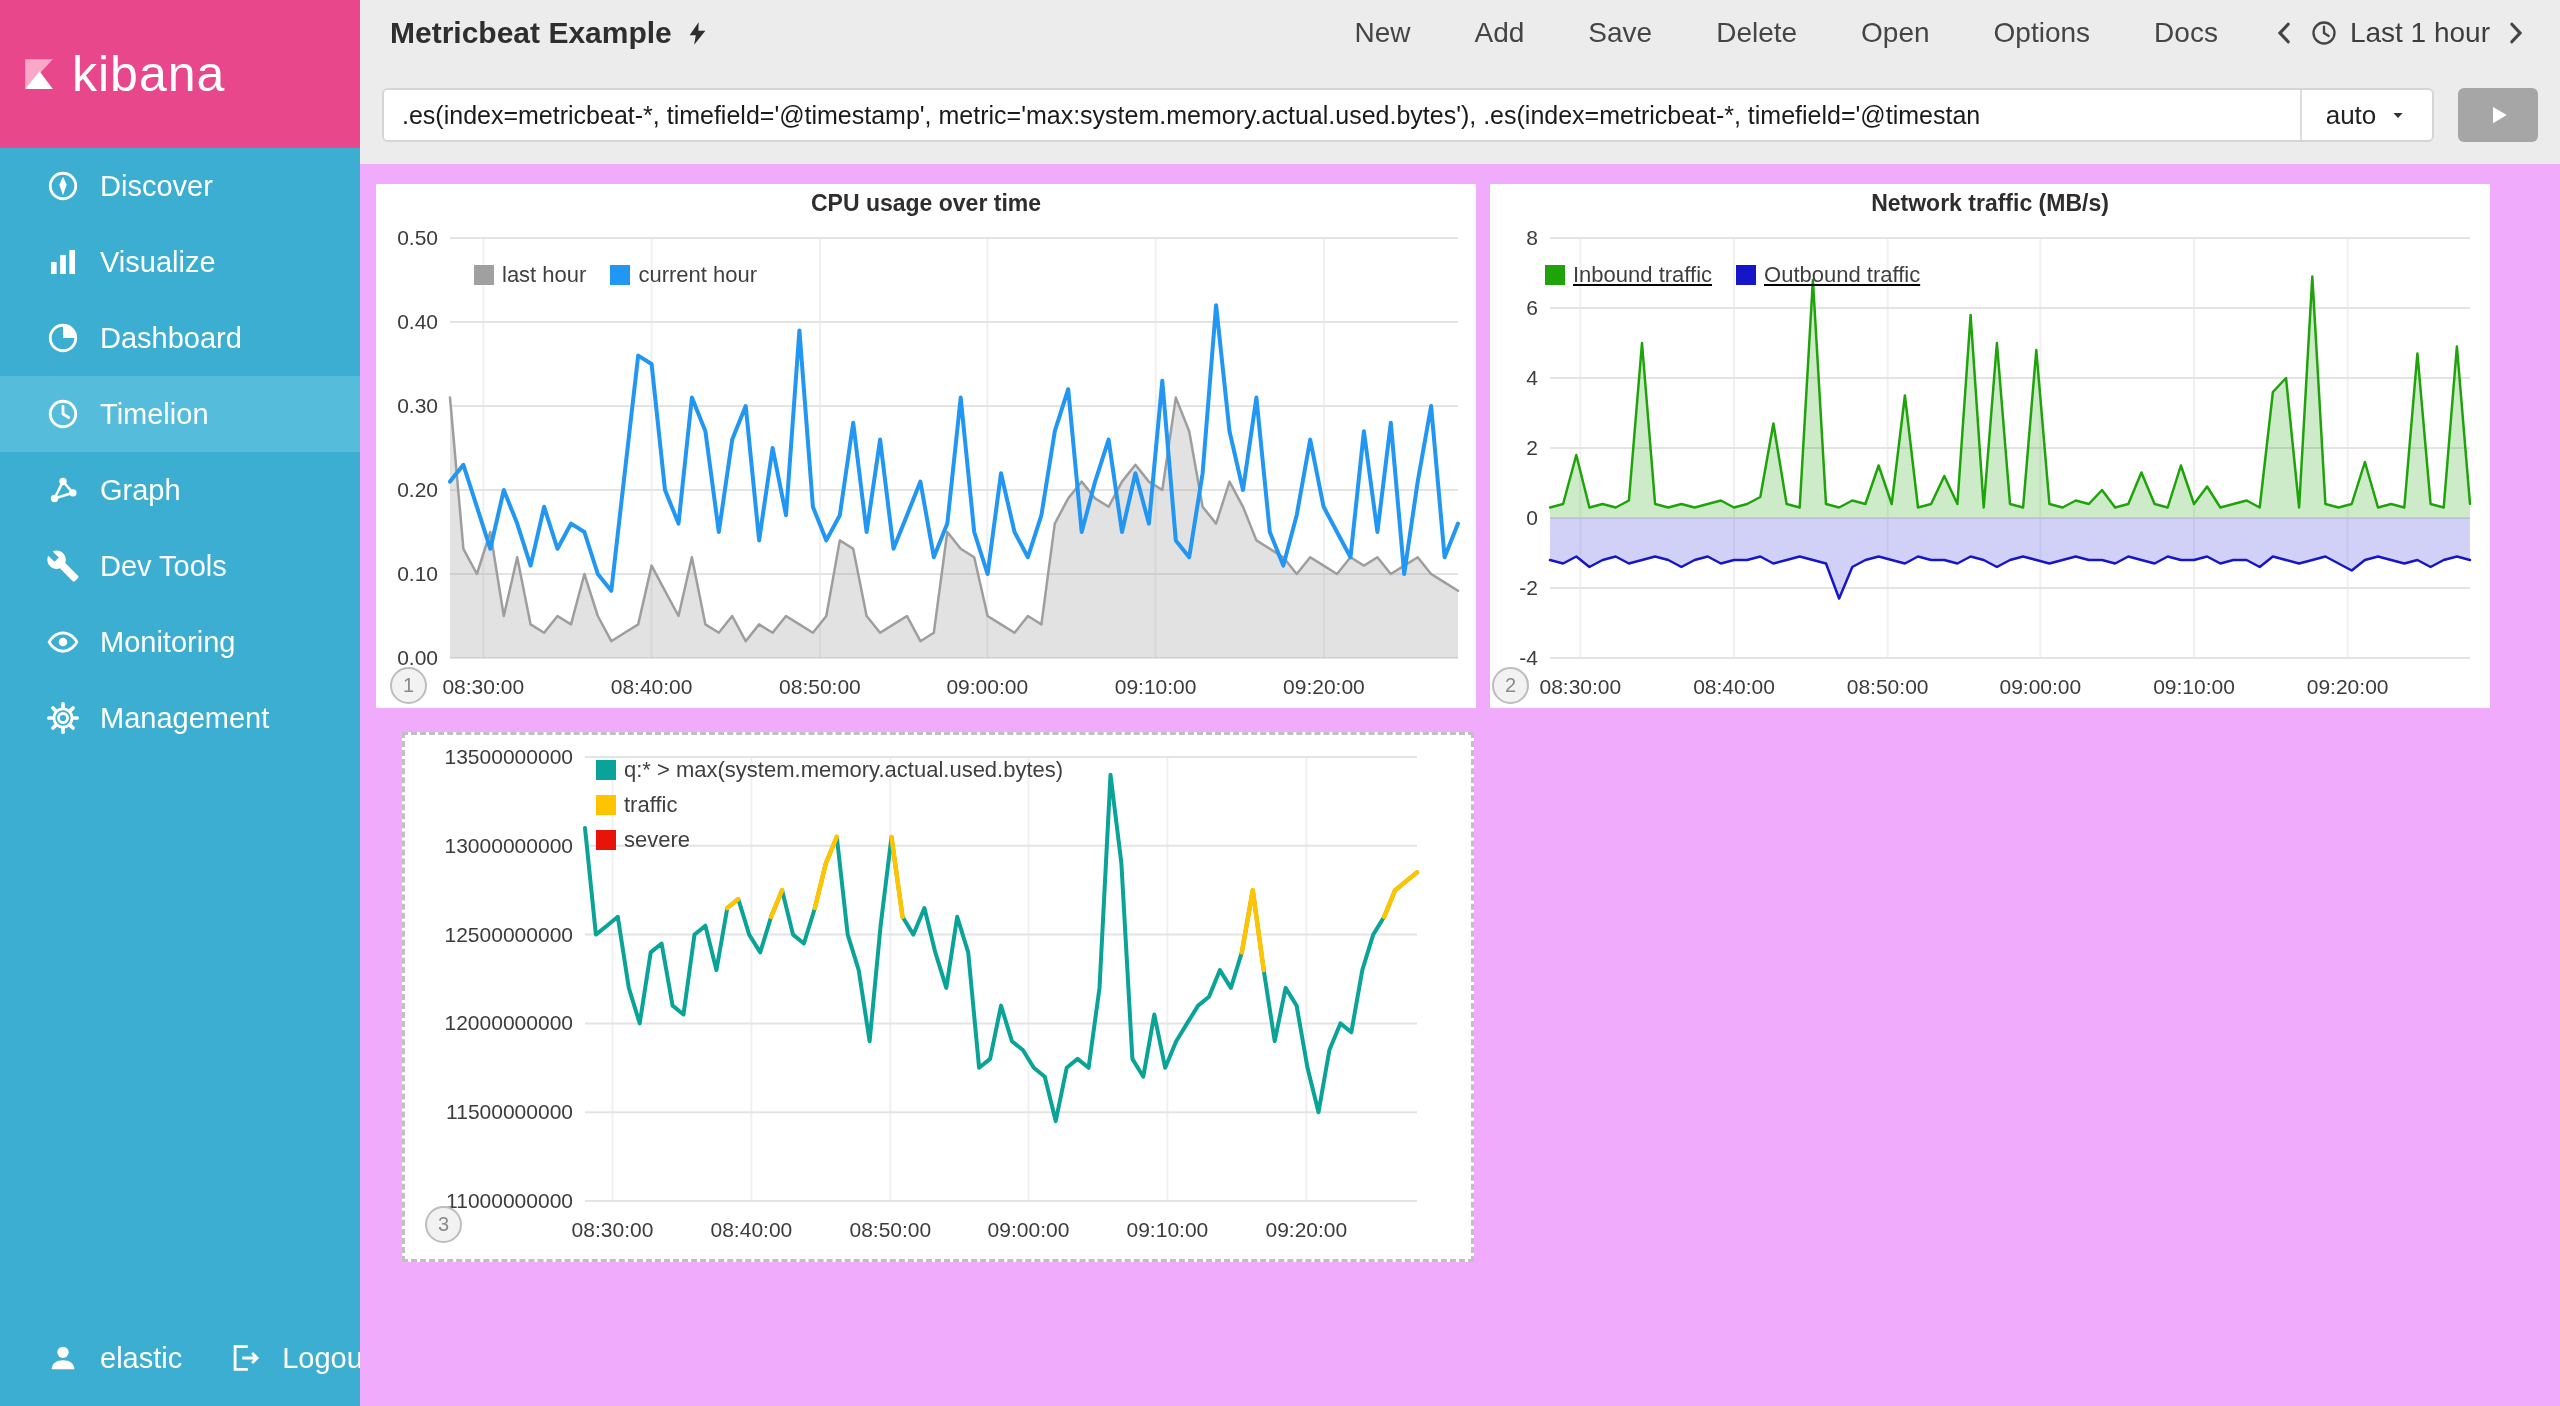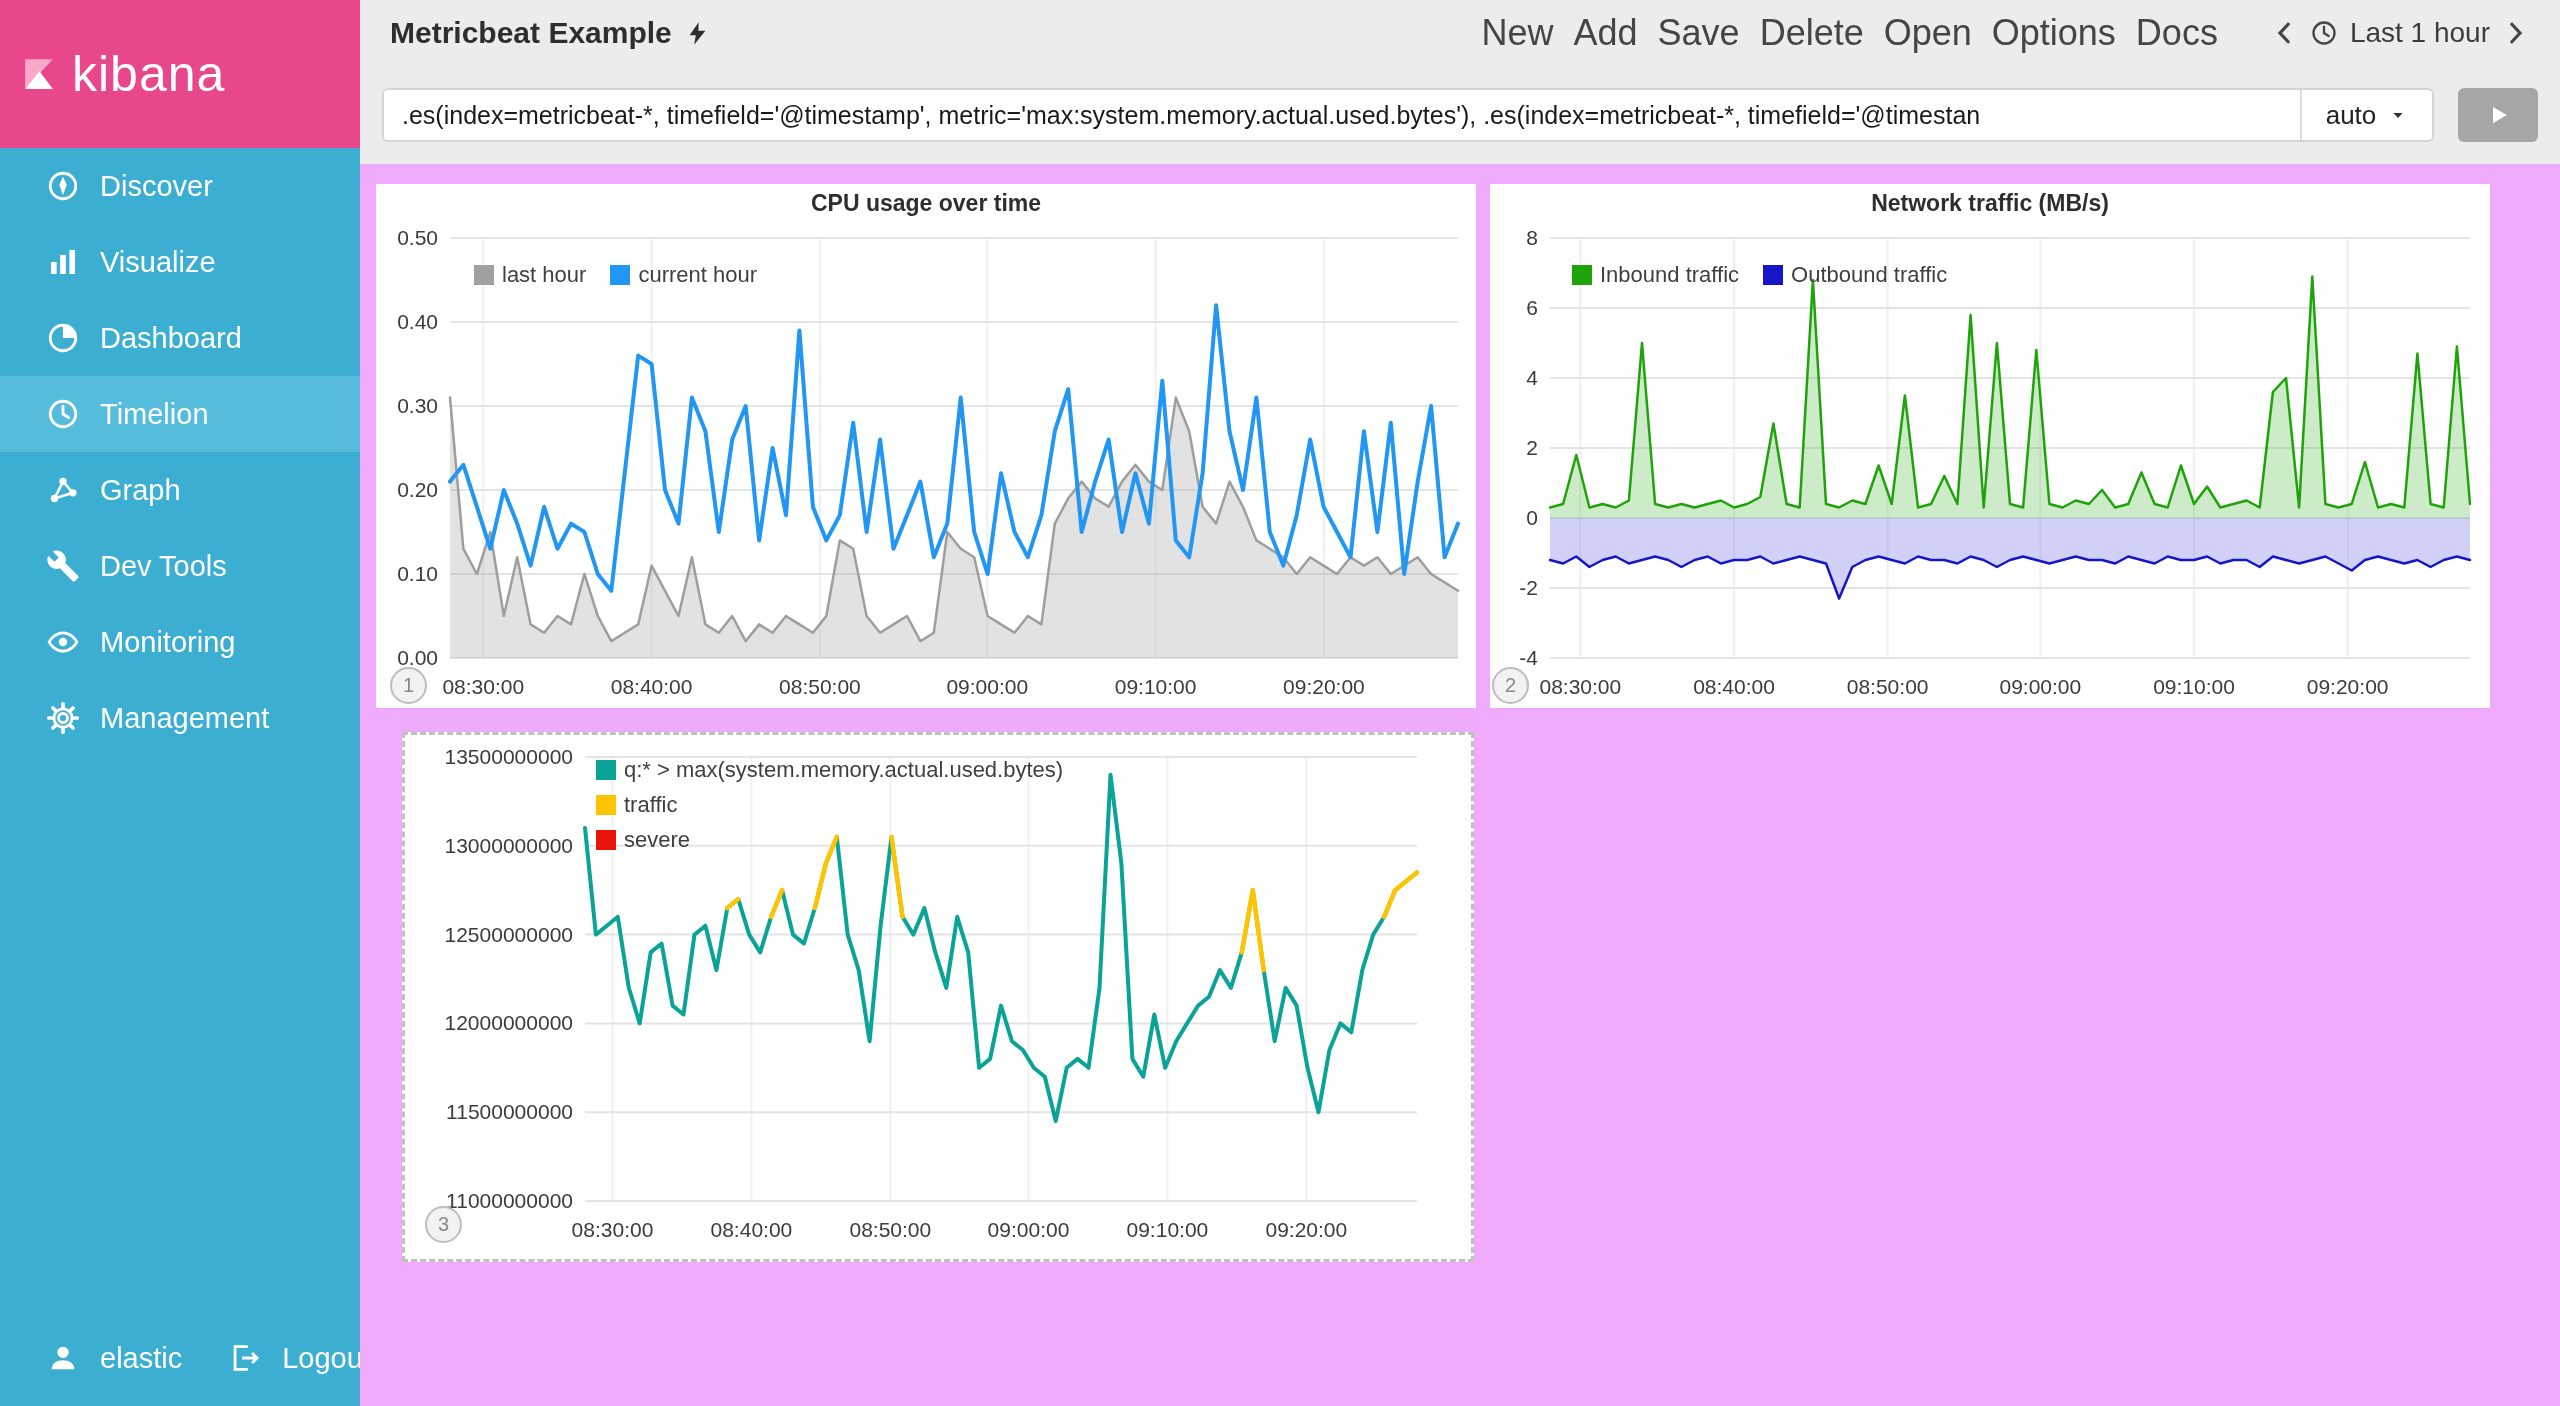--- a/index.html
+++ b/index.html
@@ -17,21 +17,21 @@
   .side-item.selected{background:var(--sidebar-selected,#55BCDC)}
   .side-footer{margin-top:auto;padding-bottom:10px;display:flex;}
   .icon{display:inline-flex;width:34px;height:34px;color:#fff;flex:0 0 auto}
   .icon svg{width:100%;height:100%;display:block}
 
   
   .main{flex:1;display:flex;flex-direction:column;background:#fff;min-width:0}
   .topbar{height:66px;background:var(--topbar-bg,#ECECEC);display:flex;align-items:center;padding:16px 30px;color:#3d3d3d}
   .title{font-size:30px;font-weight:bold;display:flex;align-items:center;gap:12px;color:#2e2e2e;white-space:nowrap}
   .title .icon{width:27px;height:27px;color:#2e2e2e}
-  .topnav{margin-left:auto;display:flex;align-items:flex-start;gap:20px;font-size:36px;color:#454545}
+  .topnav{margin-left:auto;display:flex;align-items:flex-start;gap:64px;font-size:28px;color:#454545}
   .nav-item{cursor:pointer;white-space:nowrap}
   .time-controls{display:flex;align-items:center;gap:10px;margin-left:52px}
   .time-controls .icon{width:30px;height:30px;color:#454545;cursor:pointer}
   .time-label{display:flex;align-items:center;gap:12px;font-size:28px;cursor:pointer;white-space:nowrap}
   .time-label .icon{width:28px;height:28px;cursor:pointer}
 
   
   .querybar{height:98px;background:var(--topbar-bg,#ECECEC);display:flex;align-items:center;padding:0 22px}
   .query-box{flex:1;height:54px;background:#fff;border:2px solid #D5D5D5;border-radius:6px;display:flex;align-items:stretch;overflow:hidden}
   .query-input{flex:1;border:0;outline:0;padding:0 18px;font-size:25px;color:#1a1a1a;font-family:"Liberation Sans",sans-serif;background:#fff}
@@ -327,21 +327,21 @@
                 <text x="244" y="472" text-anchor="middle" class="tick">08:40:00</text>
                 <text x="397.64" y="472" text-anchor="middle" class="tick">08:50:00</text>
                 <text x="550.36" y="472" text-anchor="middle" class="tick">09:00:00</text>
                 <text x="704" y="472" text-anchor="middle" class="tick">09:10:00</text>
                 <text x="857.64" y="472" text-anchor="middle" class="tick">09:20:00</text>
                 <path d="M60.0 296.0L60.0 285.5L73.1 282.0L86.3 233.0L99.4 285.5L112.6 282.0L125.7 285.5L138.9 278.5L152.0 121.0L165.1 282.0L178.3 285.5L191.4 282.0L204.6 285.5L217.7 282.0L230.9 278.5L244.0 285.5L257.1 282.0L270.3 275.0L283.4 201.5L296.6 282.0L309.7 285.5L322.9 58.0L336.0 282.0L349.1 285.5L362.3 278.5L375.4 282.0L388.6 243.5L401.7 282.0L414.9 173.5L428.0 285.5L441.1 282.0L454.3 254.0L467.4 282.0L480.6 93.0L493.7 285.5L506.9 121.0L520.0 282.0L533.1 285.5L546.3 128.0L559.4 282.0L572.6 285.5L585.7 278.5L598.9 282.0L612.0 268.0L625.1 285.5L638.3 282.0L651.4 250.5L664.6 282.0L677.7 285.5L690.9 243.5L704.0 282.0L717.1 264.5L730.3 285.5L743.4 282.0L756.6 278.5L769.7 285.5L782.9 170.0L796.0 156.0L809.1 285.5L822.3 54.5L835.4 282.0L848.6 285.5L861.7 282.0L874.9 240.0L888.0 285.5L901.1 282.0L914.3 285.5L927.4 131.5L940.6 282.0L953.7 285.5L966.9 124.5L980.0 282.0L980.0 296.0Z" fill="rgba(31,163,10,0.22)" stroke="none"></path>
                 <path d="M60.0 285.5L73.1 282.0L86.3 233.0L99.4 285.5L112.6 282.0L125.7 285.5L138.9 278.5L152.0 121.0L165.1 282.0L178.3 285.5L191.4 282.0L204.6 285.5L217.7 282.0L230.9 278.5L244.0 285.5L257.1 282.0L270.3 275.0L283.4 201.5L296.6 282.0L309.7 285.5L322.9 58.0L336.0 282.0L349.1 285.5L362.3 278.5L375.4 282.0L388.6 243.5L401.7 282.0L414.9 173.5L428.0 285.5L441.1 282.0L454.3 254.0L467.4 282.0L480.6 93.0L493.7 285.5L506.9 121.0L520.0 282.0L533.1 285.5L546.3 128.0L559.4 282.0L572.6 285.5L585.7 278.5L598.9 282.0L612.0 268.0L625.1 285.5L638.3 282.0L651.4 250.5L664.6 282.0L677.7 285.5L690.9 243.5L704.0 282.0L717.1 264.5L730.3 285.5L743.4 282.0L756.6 278.5L769.7 285.5L782.9 170.0L796.0 156.0L809.1 285.5L822.3 54.5L835.4 282.0L848.6 285.5L861.7 282.0L874.9 240.0L888.0 285.5L901.1 282.0L914.3 285.5L927.4 131.5L940.6 282.0L953.7 285.5L966.9 124.5L980.0 282.0" fill="none" stroke="#1FA30A" stroke-width="2.5" stroke-linejoin="round" stroke-linecap="round"></path>
                 <path d="M60.0 296.0L60.0 338.0L73.1 341.5L86.3 334.5L99.4 345.0L112.6 338.0L125.7 334.5L138.9 341.5L152.0 338.0L165.1 334.5L178.3 338.0L191.4 345.0L204.6 338.0L217.7 334.5L230.9 341.5L244.0 338.0L257.1 338.0L270.3 334.5L283.4 341.5L296.6 338.0L309.7 334.5L322.9 338.0L336.0 341.5L349.1 376.5L362.3 345.0L375.4 338.0L388.6 334.5L401.7 338.0L414.9 341.5L428.0 334.5L441.1 338.0L454.3 338.0L467.4 341.5L480.6 334.5L493.7 338.0L506.9 345.0L520.0 338.0L533.1 334.5L546.3 338.0L559.4 341.5L572.6 338.0L585.7 334.5L598.9 338.0L612.0 338.0L625.1 341.5L638.3 334.5L651.4 338.0L664.6 341.5L677.7 334.5L690.9 338.0L704.0 338.0L717.1 334.5L730.3 341.5L743.4 338.0L756.6 338.0L769.7 345.0L782.9 334.5L796.0 338.0L809.1 341.5L822.3 338.0L835.4 334.5L848.6 341.5L861.7 348.5L874.9 338.0L888.0 334.5L901.1 338.0L914.3 341.5L927.4 338.0L940.6 345.0L953.7 338.0L966.9 334.5L980.0 338.0L980.0 296.0Z" fill="rgba(90,90,230,0.28)" stroke="none"></path>
                 <path d="M60.0 338.0L73.1 341.5L86.3 334.5L99.4 345.0L112.6 338.0L125.7 334.5L138.9 341.5L152.0 338.0L165.1 334.5L178.3 338.0L191.4 345.0L204.6 338.0L217.7 334.5L230.9 341.5L244.0 338.0L257.1 338.0L270.3 334.5L283.4 341.5L296.6 338.0L309.7 334.5L322.9 338.0L336.0 341.5L349.1 376.5L362.3 345.0L375.4 338.0L388.6 334.5L401.7 338.0L414.9 341.5L428.0 334.5L441.1 338.0L454.3 338.0L467.4 341.5L480.6 334.5L493.7 338.0L506.9 345.0L520.0 338.0L533.1 334.5L546.3 338.0L559.4 341.5L572.6 338.0L585.7 334.5L598.9 338.0L612.0 338.0L625.1 341.5L638.3 334.5L651.4 338.0L664.6 341.5L677.7 334.5L690.9 338.0L704.0 338.0L717.1 334.5L730.3 341.5L743.4 338.0L756.6 338.0L769.7 345.0L782.9 334.5L796.0 338.0L809.1 341.5L822.3 338.0L835.4 334.5L848.6 341.5L861.7 348.5L874.9 338.0L888.0 334.5L901.1 338.0L914.3 341.5L927.4 338.0L940.6 345.0L953.7 338.0L966.9 334.5L980.0 338.0" fill="none" stroke="#1616C8" stroke-width="2.5" stroke-linejoin="round" stroke-linecap="round"></path>
               </svg>
-              <div class="legend row" style="left: 82px; top: 40px;">
+              <div class="legend row" style="left: 55px; top: 40px; text-decoration: underline;">
                 <div class="legend-item">
                   <span class="swatch" style="background: rgb(31, 163, 10);"></span>
                   <span>Inbound traffic</span>
                 </div>
                 <div class="legend-item">
                   <span class="swatch" style="background: rgb(22, 22, 200);"></span>
                   <span>Outbound traffic</span>
                 </div>
               </div>
               <div class="badge" style="left: 2px; bottom: 4px;">2</div>

